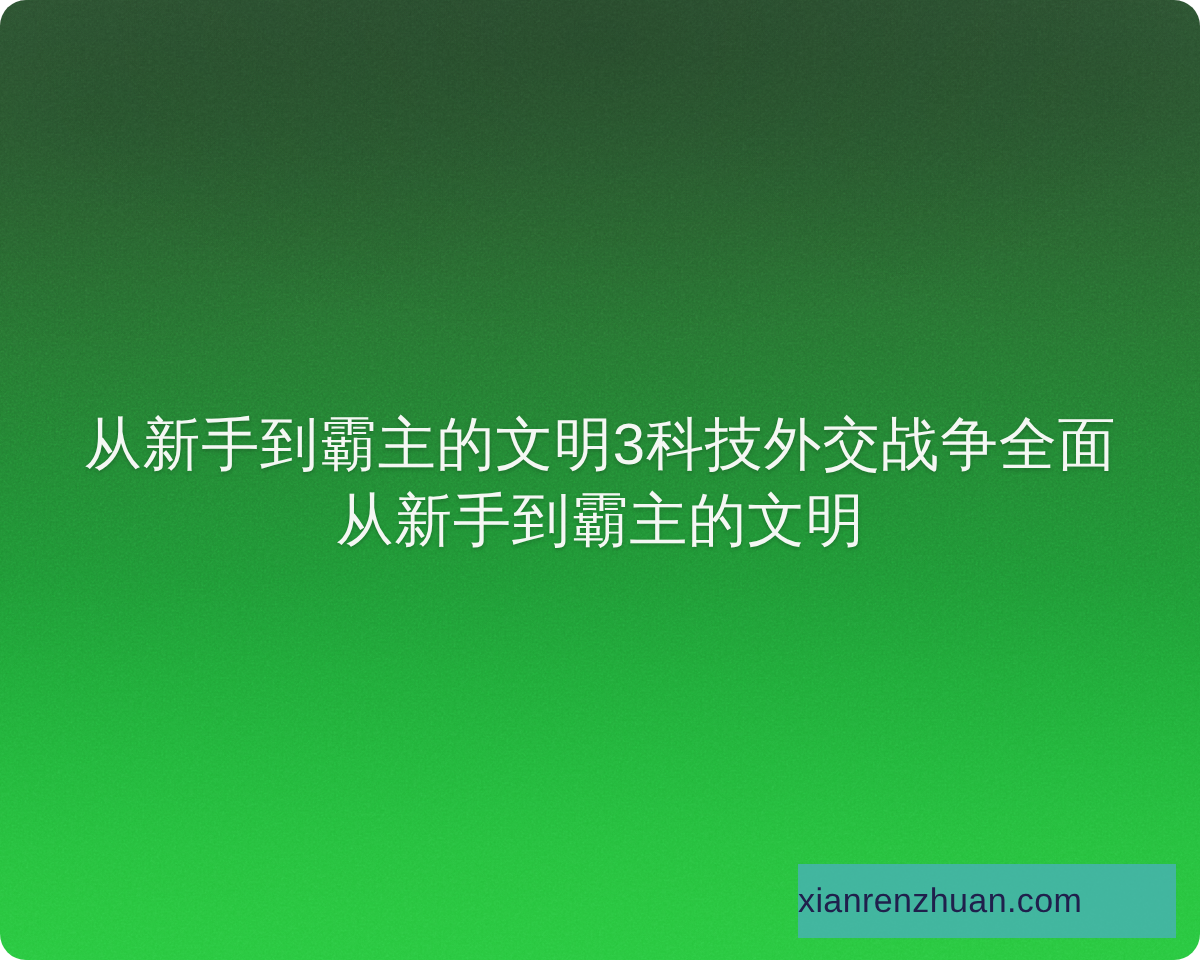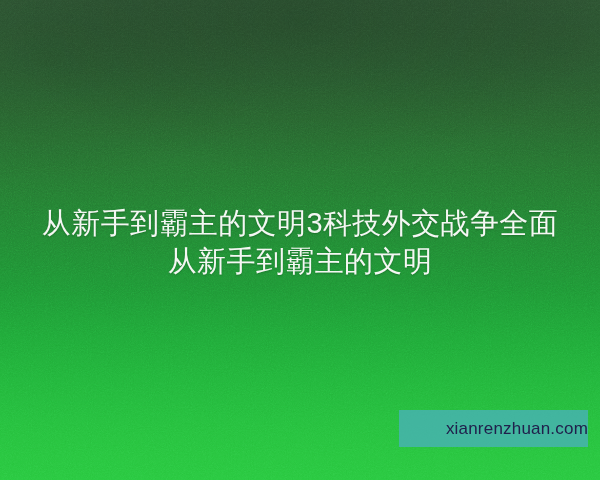--- a/index.html
+++ b/index.html
@@ -24,20 +24,21 @@
       #28652f 24%,
       #24732f 36%,
       #208331 48%,
       #1d9433 60%,
       #1ea636 70%,
       #21b439 80%,
       #24bd3b 88%,
       #26c33c 95%,
       #27c63d 100%
     );
+    border-radius: 13px;
   }
 
   
   #grain {
     position: absolute;
     inset: 0;
     pointer-events: none;
     opacity: 0.30;
     mix-blend-mode: overlay;
   }
@@ -76,27 +77,27 @@
     line-height: 38px;
     letter-spacing: 0.4px;
     font-weight: 400;
     white-space: nowrap;
     text-shadow: 0 1px 2px rgba(0,0,0,0.22);
   }
 
   #watermark {
     position: absolute;
     left: 399px;
-    top: 410px;
+    top: 432px;
     width: 189px;
     height: 37px;
     background: rgba(72, 178, 182, 0.80);
     display: flex;
     align-items: center;
-    justify-content: flex-end;
+    justify-content: flex-start;
   }
   #watermark-text {
     color: #20204c;
     font-size: 17px;
     letter-spacing: 0.2px;
     line-height: 1;
     white-space: nowrap;
   }
 </style>
 </head>

